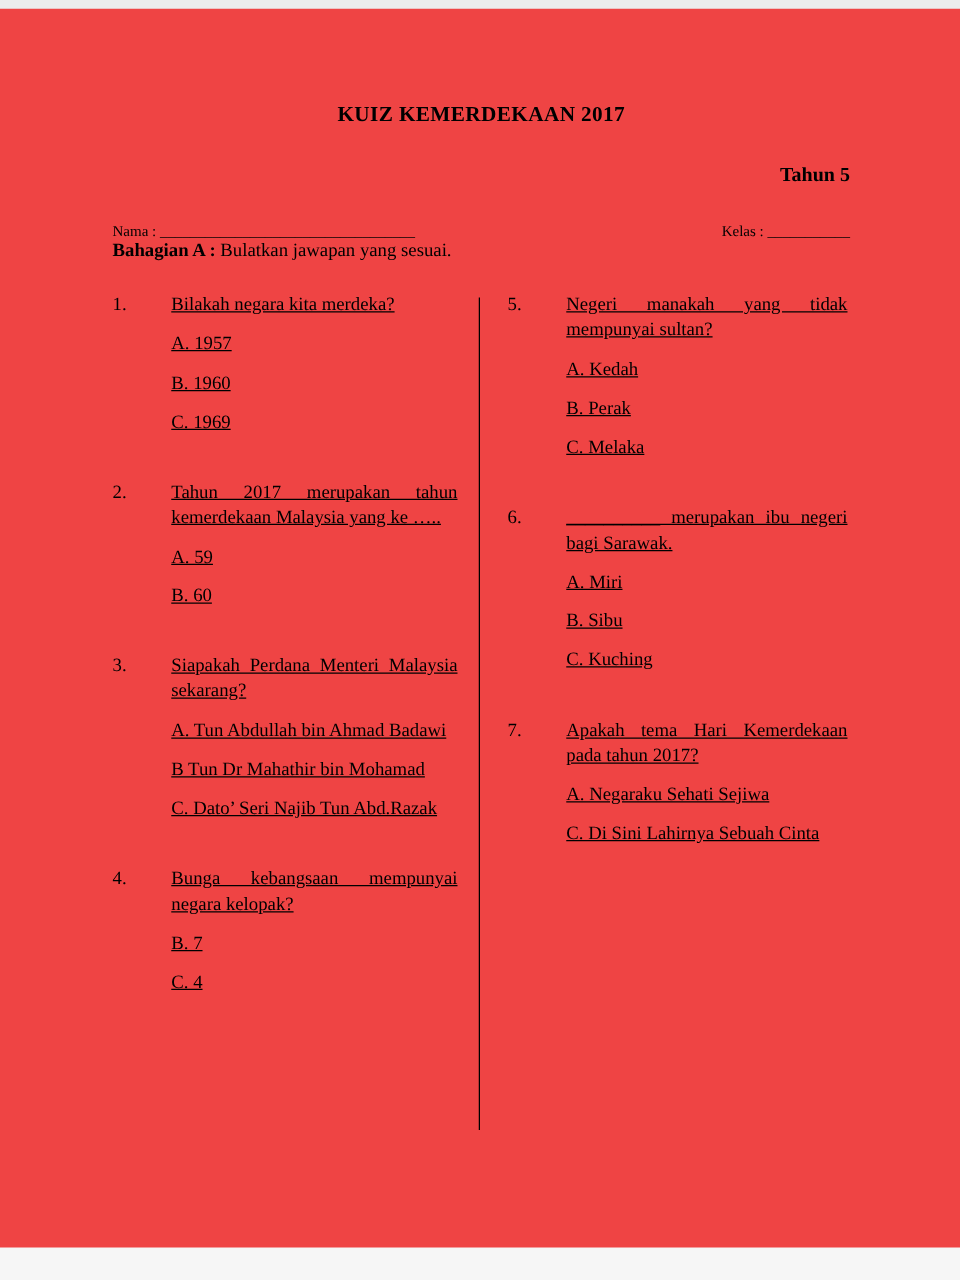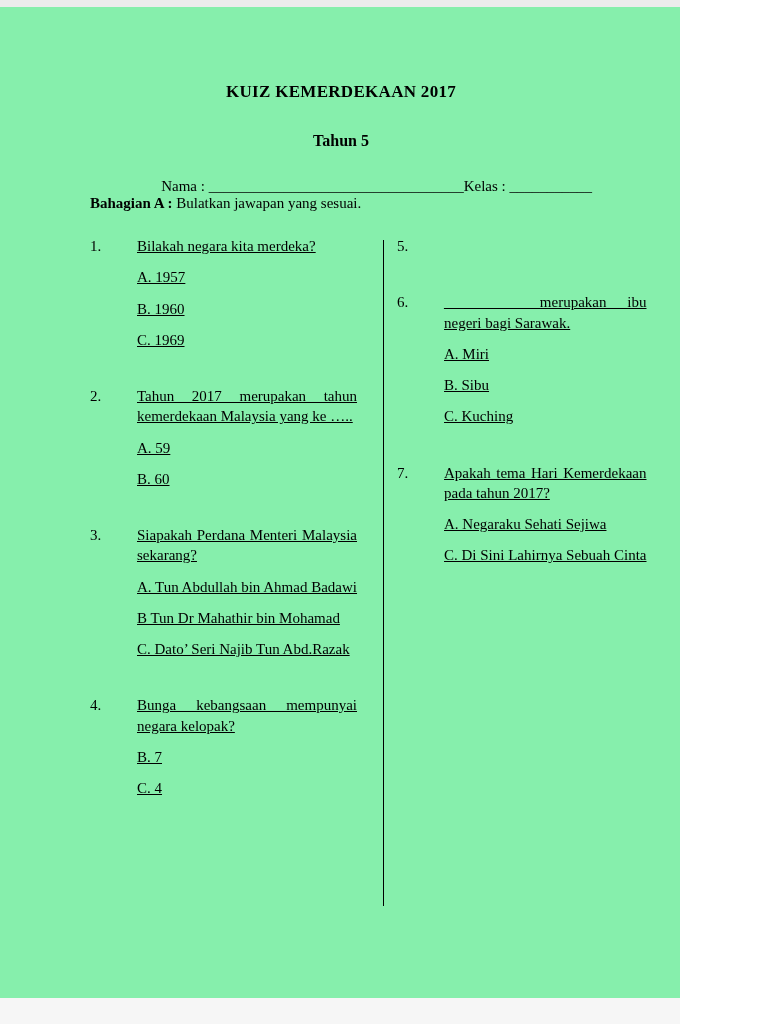--- a/index.html
+++ b/index.html
@@ -5,52 +5,52 @@
   * { margin: 0; padding: 0; box-sizing: border-box; }
   html, body { width: 768px; height: 1024px; }
   body {
     background: #ffffff;
     font-family: "Liberation Serif", "DejaVu Serif", serif;
     color: #000000;
     -webkit-font-smoothing: antialiased;
   }
   .page {
     position: relative;
-    width: 680px;
+    width: 768px;
     height: 1024px;
-    background: #86efac;
+    background: #ef4444;
     overflow: hidden;
   }
   .edge-top {
     position: absolute; top: 0; left: 0; right: 0;
     height: 7px; background: #ececec;
   }
   .edge-bottom {
     position: absolute; bottom: 0; left: 0; right: 0;
     height: 26px; background: #f6f6f6;
   }
   .content { padding: 82px 88px 0 90px; }
   .title {
     text-align: center;
     font-weight: bold;
     font-size: 17px;
     letter-spacing: 0.3px;
   }
   .subtitle {
-    text-align: center;
+    text-align: right;
     font-weight: bold;
     font-size: 16px;
     margin-top: 30px;
   }
   .name-row {
     display: flex;
-    justify-content: flex-end;
+    justify-content: space-between;
     align-items: baseline;
     margin-top: 28px;
-    font-size: 15px;
+    font-size: 12px;
   }
   .section { font-size: 15px; }
   .section .bold { font-weight: bold; }
   .questions { position: relative; display: flex; margin-top: 24px; }
   .divider {
     position: absolute;
     left: 293px; top: 4px;
     width: 1px; height: 666px;
     background: #000000;
   }
@@ -128,20 +128,26 @@
             <div class="opt">C. 4</div>
           </div>
         </div>
 
       </div>
 
       <div class="col col-right">
 
         <div class="q">
           <div class="q-num">5.</div>
+          <div class="q-body">
+            <div class="q-text">Negeri manakah yang tidak mempunyai sultan?</div>
+            <div class="opt">A. Kedah</div>
+            <div class="opt">B. Perak</div>
+            <div class="opt">C. Melaka</div>
+          </div>
         </div>
 
         <div class="q">
           <div class="q-num">6.</div>
           <div class="q-body">
             <div class="q-text">__________ merupakan ibu negeri bagi Sarawak.</div>
             <div class="opt">A. Miri</div>
             <div class="opt">B. Sibu</div>
             <div class="opt">C. Kuching</div>
           </div>

